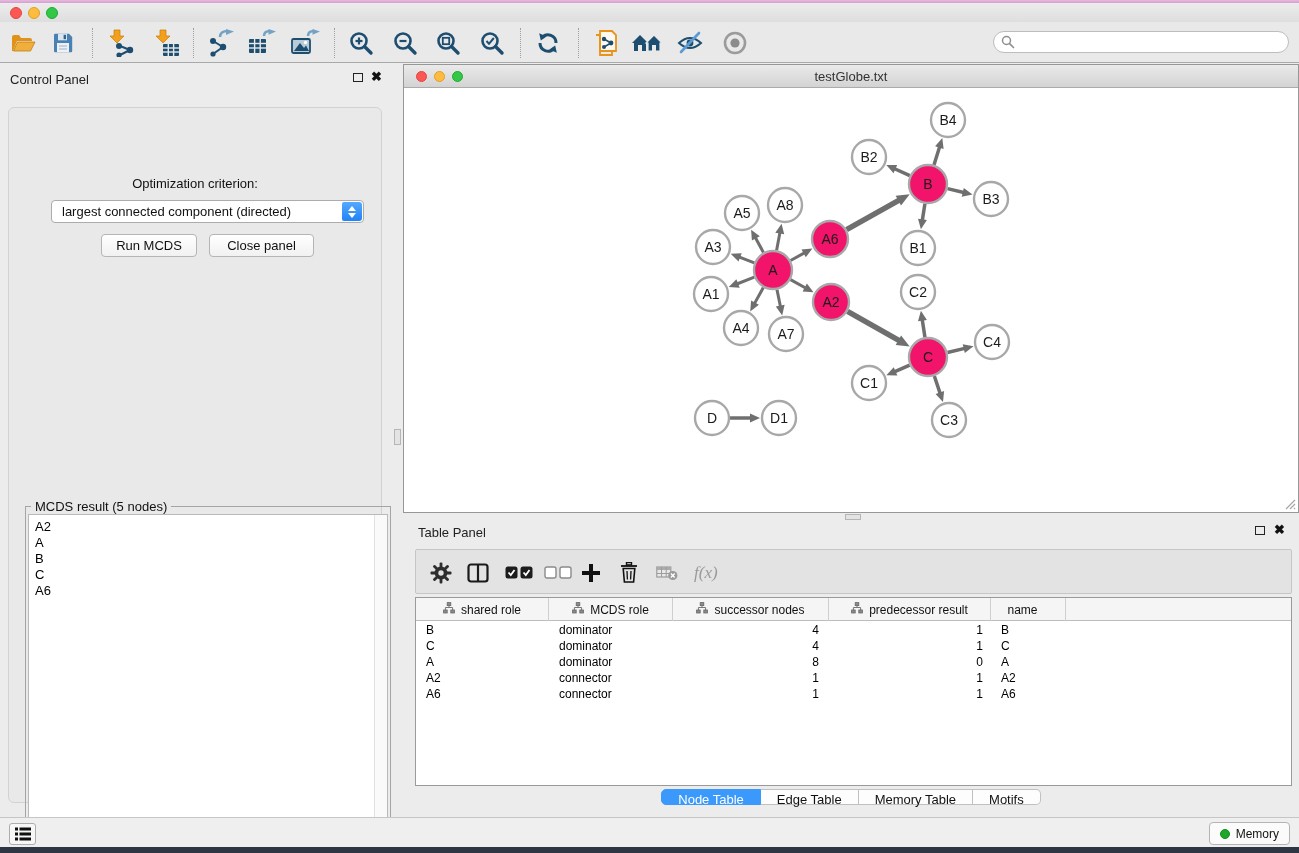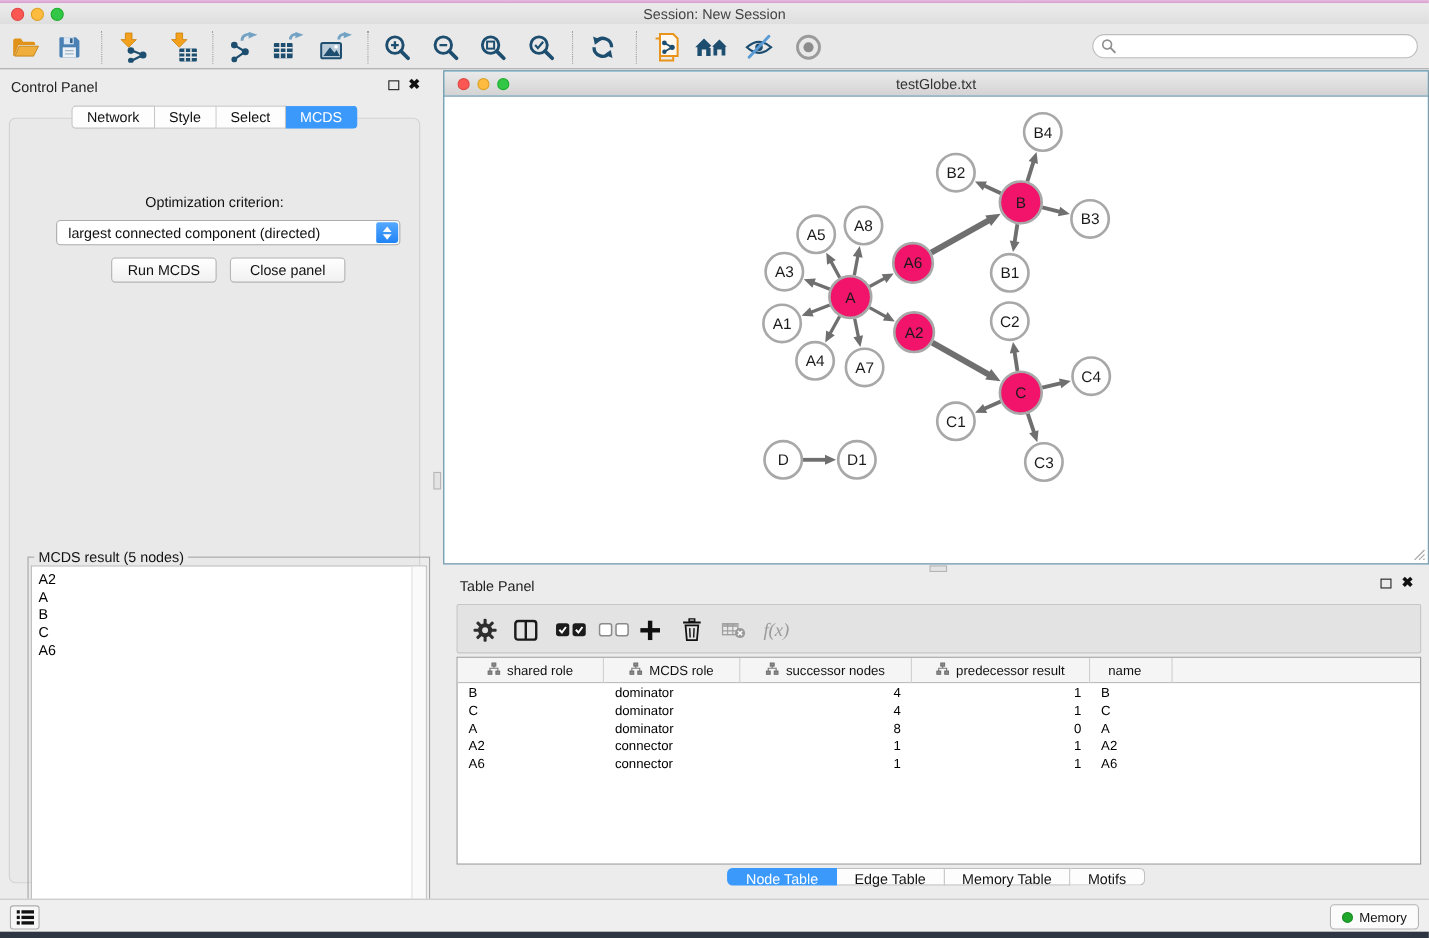--- a/index.html
+++ b/index.html
@@ -116,21 +116,20 @@
 <div class="app">
 
   <div class="pink-strip"></div>
 
   <div class="titlebar">
     <div class="lights">
       <div class="light red"></div>
       <div class="light yellow"></div>
       <div class="light green"></div>
     </div>
-    <div class="title-text">Session: New Session</div>
   </div>
 
   <div class="toolbar">
     <div class="tbi" style="left:4px">
       <svg width="26" height="22" viewBox="0 0 26 22">
           <path d="M2 19 L2 5 Q2 3 4 3 L9 3 L11 6 L20 6 Q22 6 22 8 L22 9 L7 9 L3 19 Z" fill="#E09318"></path>
           <path d="M7.5 10 L25 10 L20.5 19 L3.5 19 Z" fill="#F0AE3C" stroke="#C07F10" stroke-width="0.8"></path>
         </svg>
     </div>
     <div class="tbi" style="left:44px">
@@ -290,26 +289,20 @@
         </svg>
     </div>
   </div>
 
   <div class="control-panel">
     <div class="cp-title">Control Panel</div>
     <div class="panel-btns">
       <span class="float-glyph"></span>
       <span class="close-glyph">✖</span>
     </div>
-    <div class="cp-tabs" id="cp-tabs">
-        <div class="tab">Network</div>
-        <div class="tab">Style</div>
-        <div class="tab">Select</div>
-        <div class="tab active">MCDS</div>
-      </div>
     <div class="cp-inner">
       <div class="opt-label">Optimization criterion:</div>
       <div class="dropdown">
         <span class="dropdown-value">largest connected component (directed)</span>
         <span class="dropdown-stepper">
             <span class="chev-up"></span>
             <span class="chev-down"></span>
           </span>
       </div>
       <div class="btn btn-run">Run MCDS</div>

